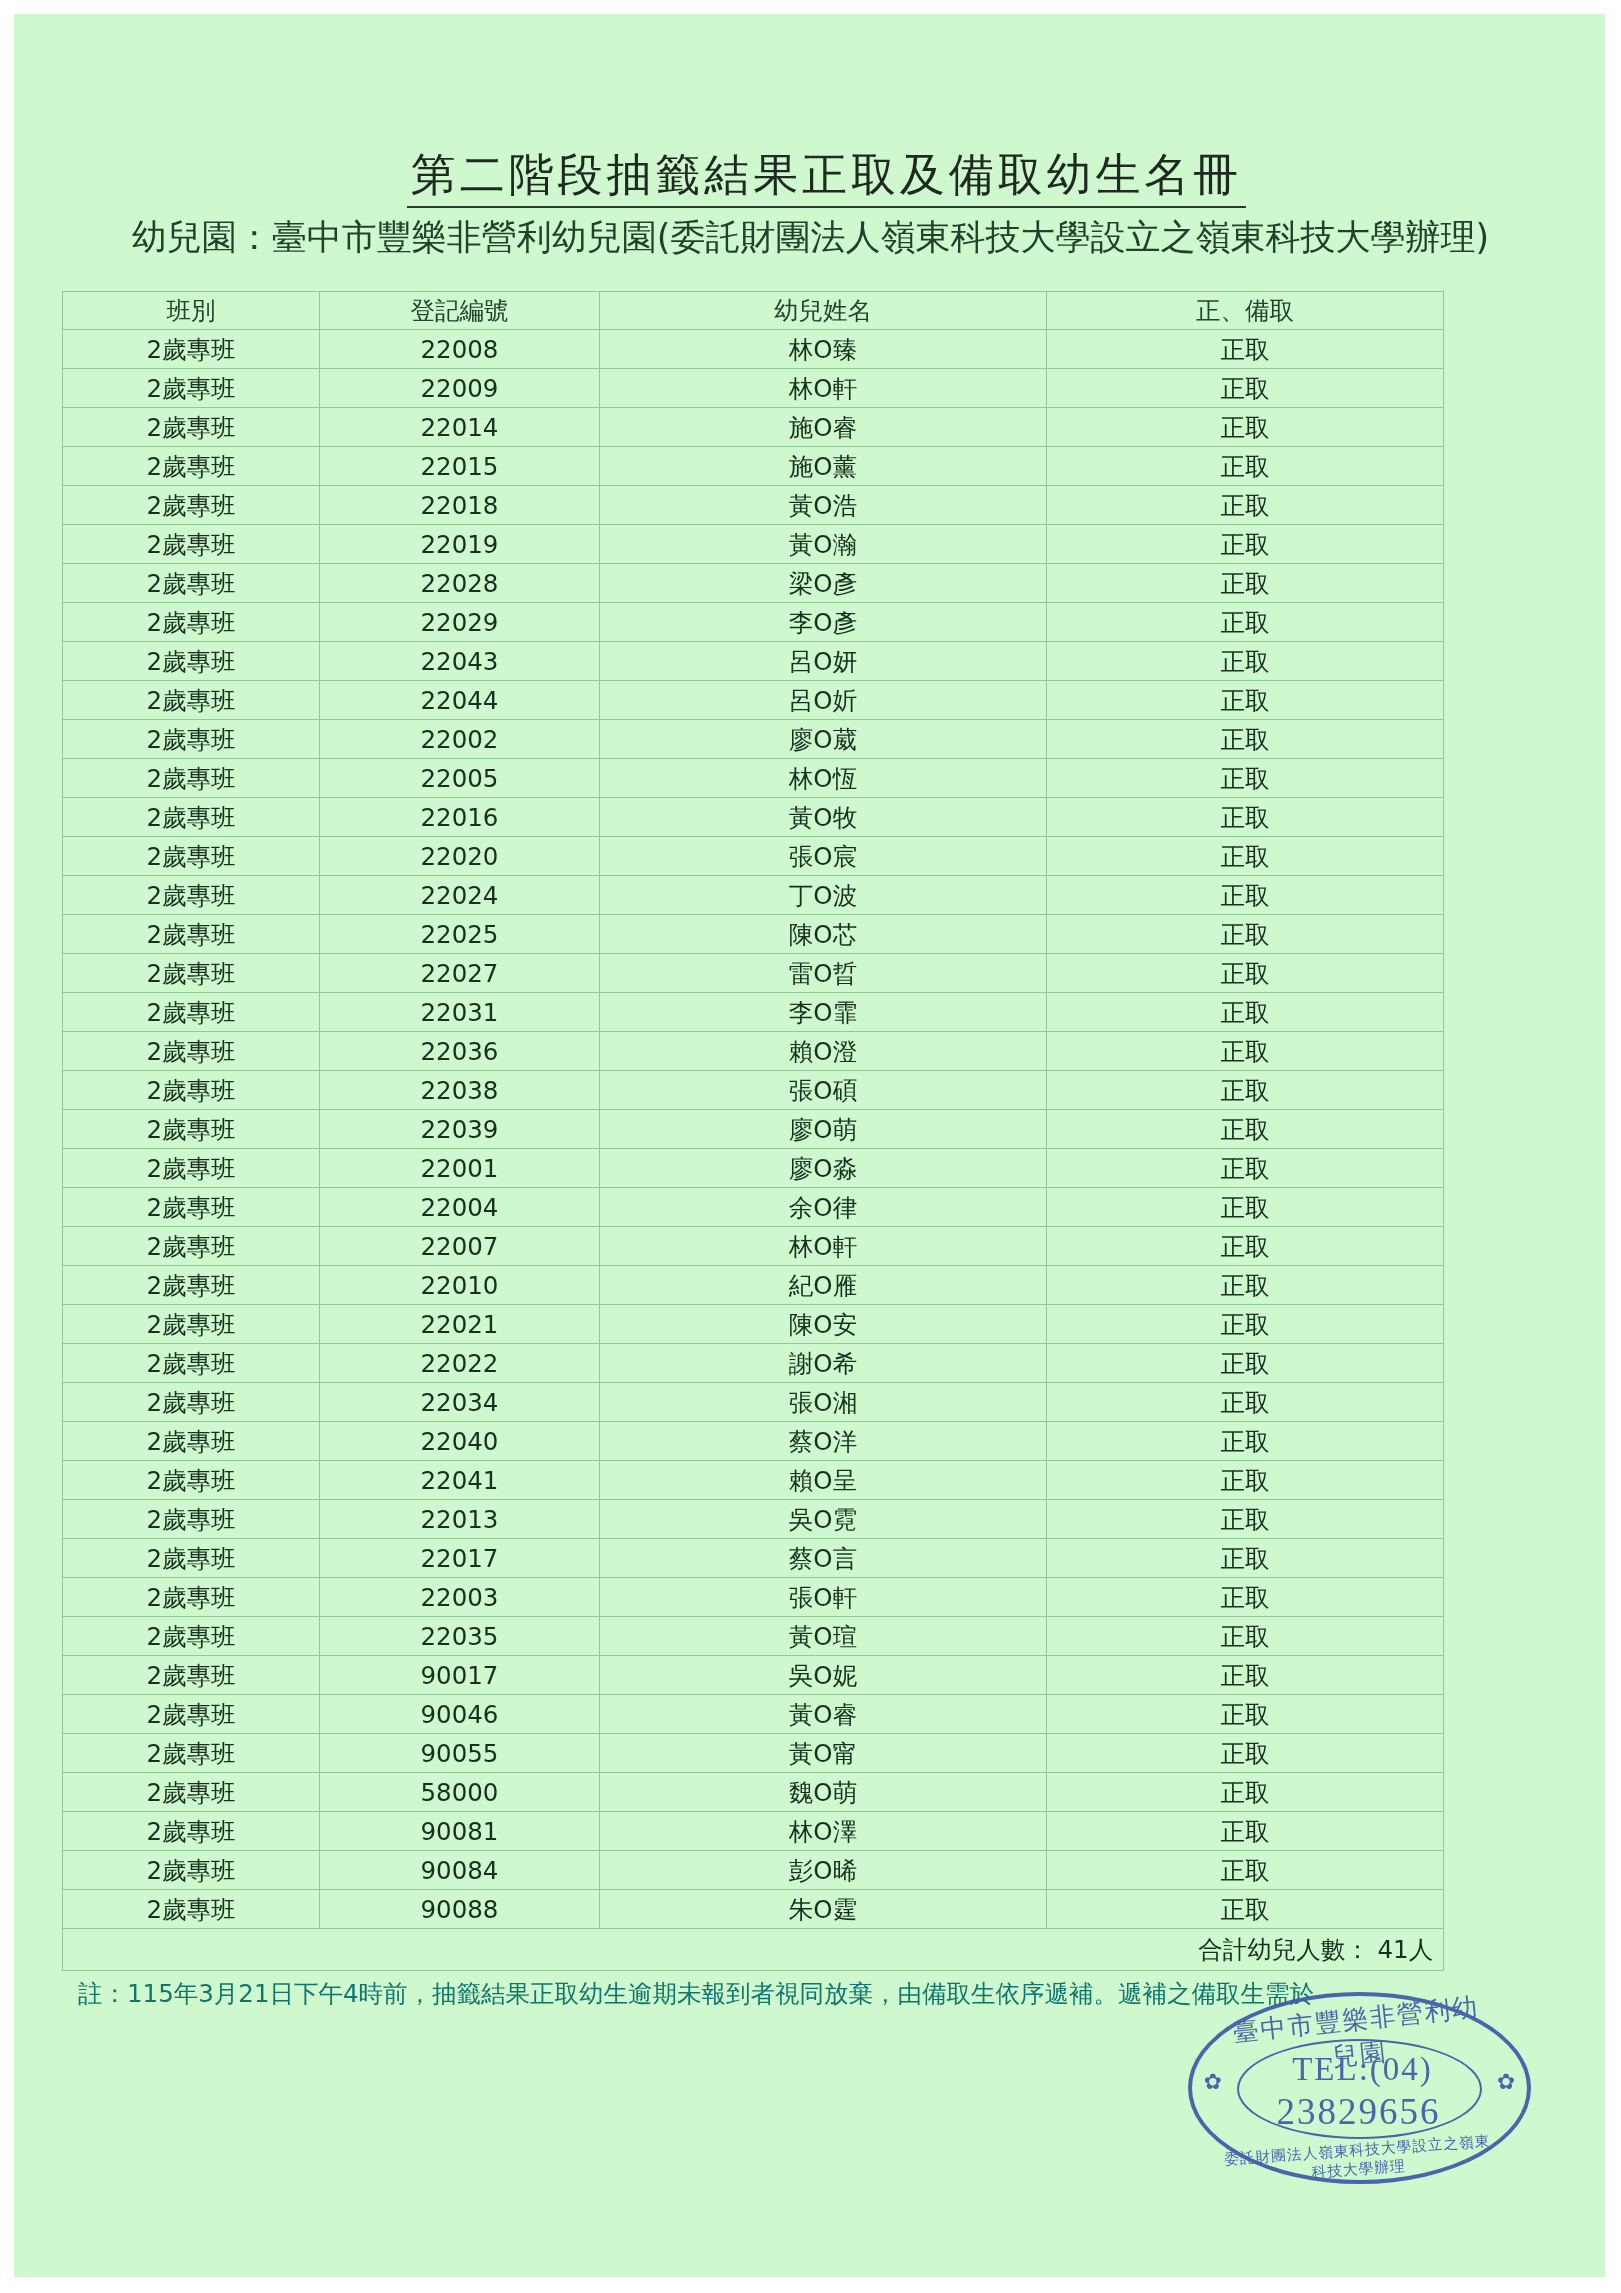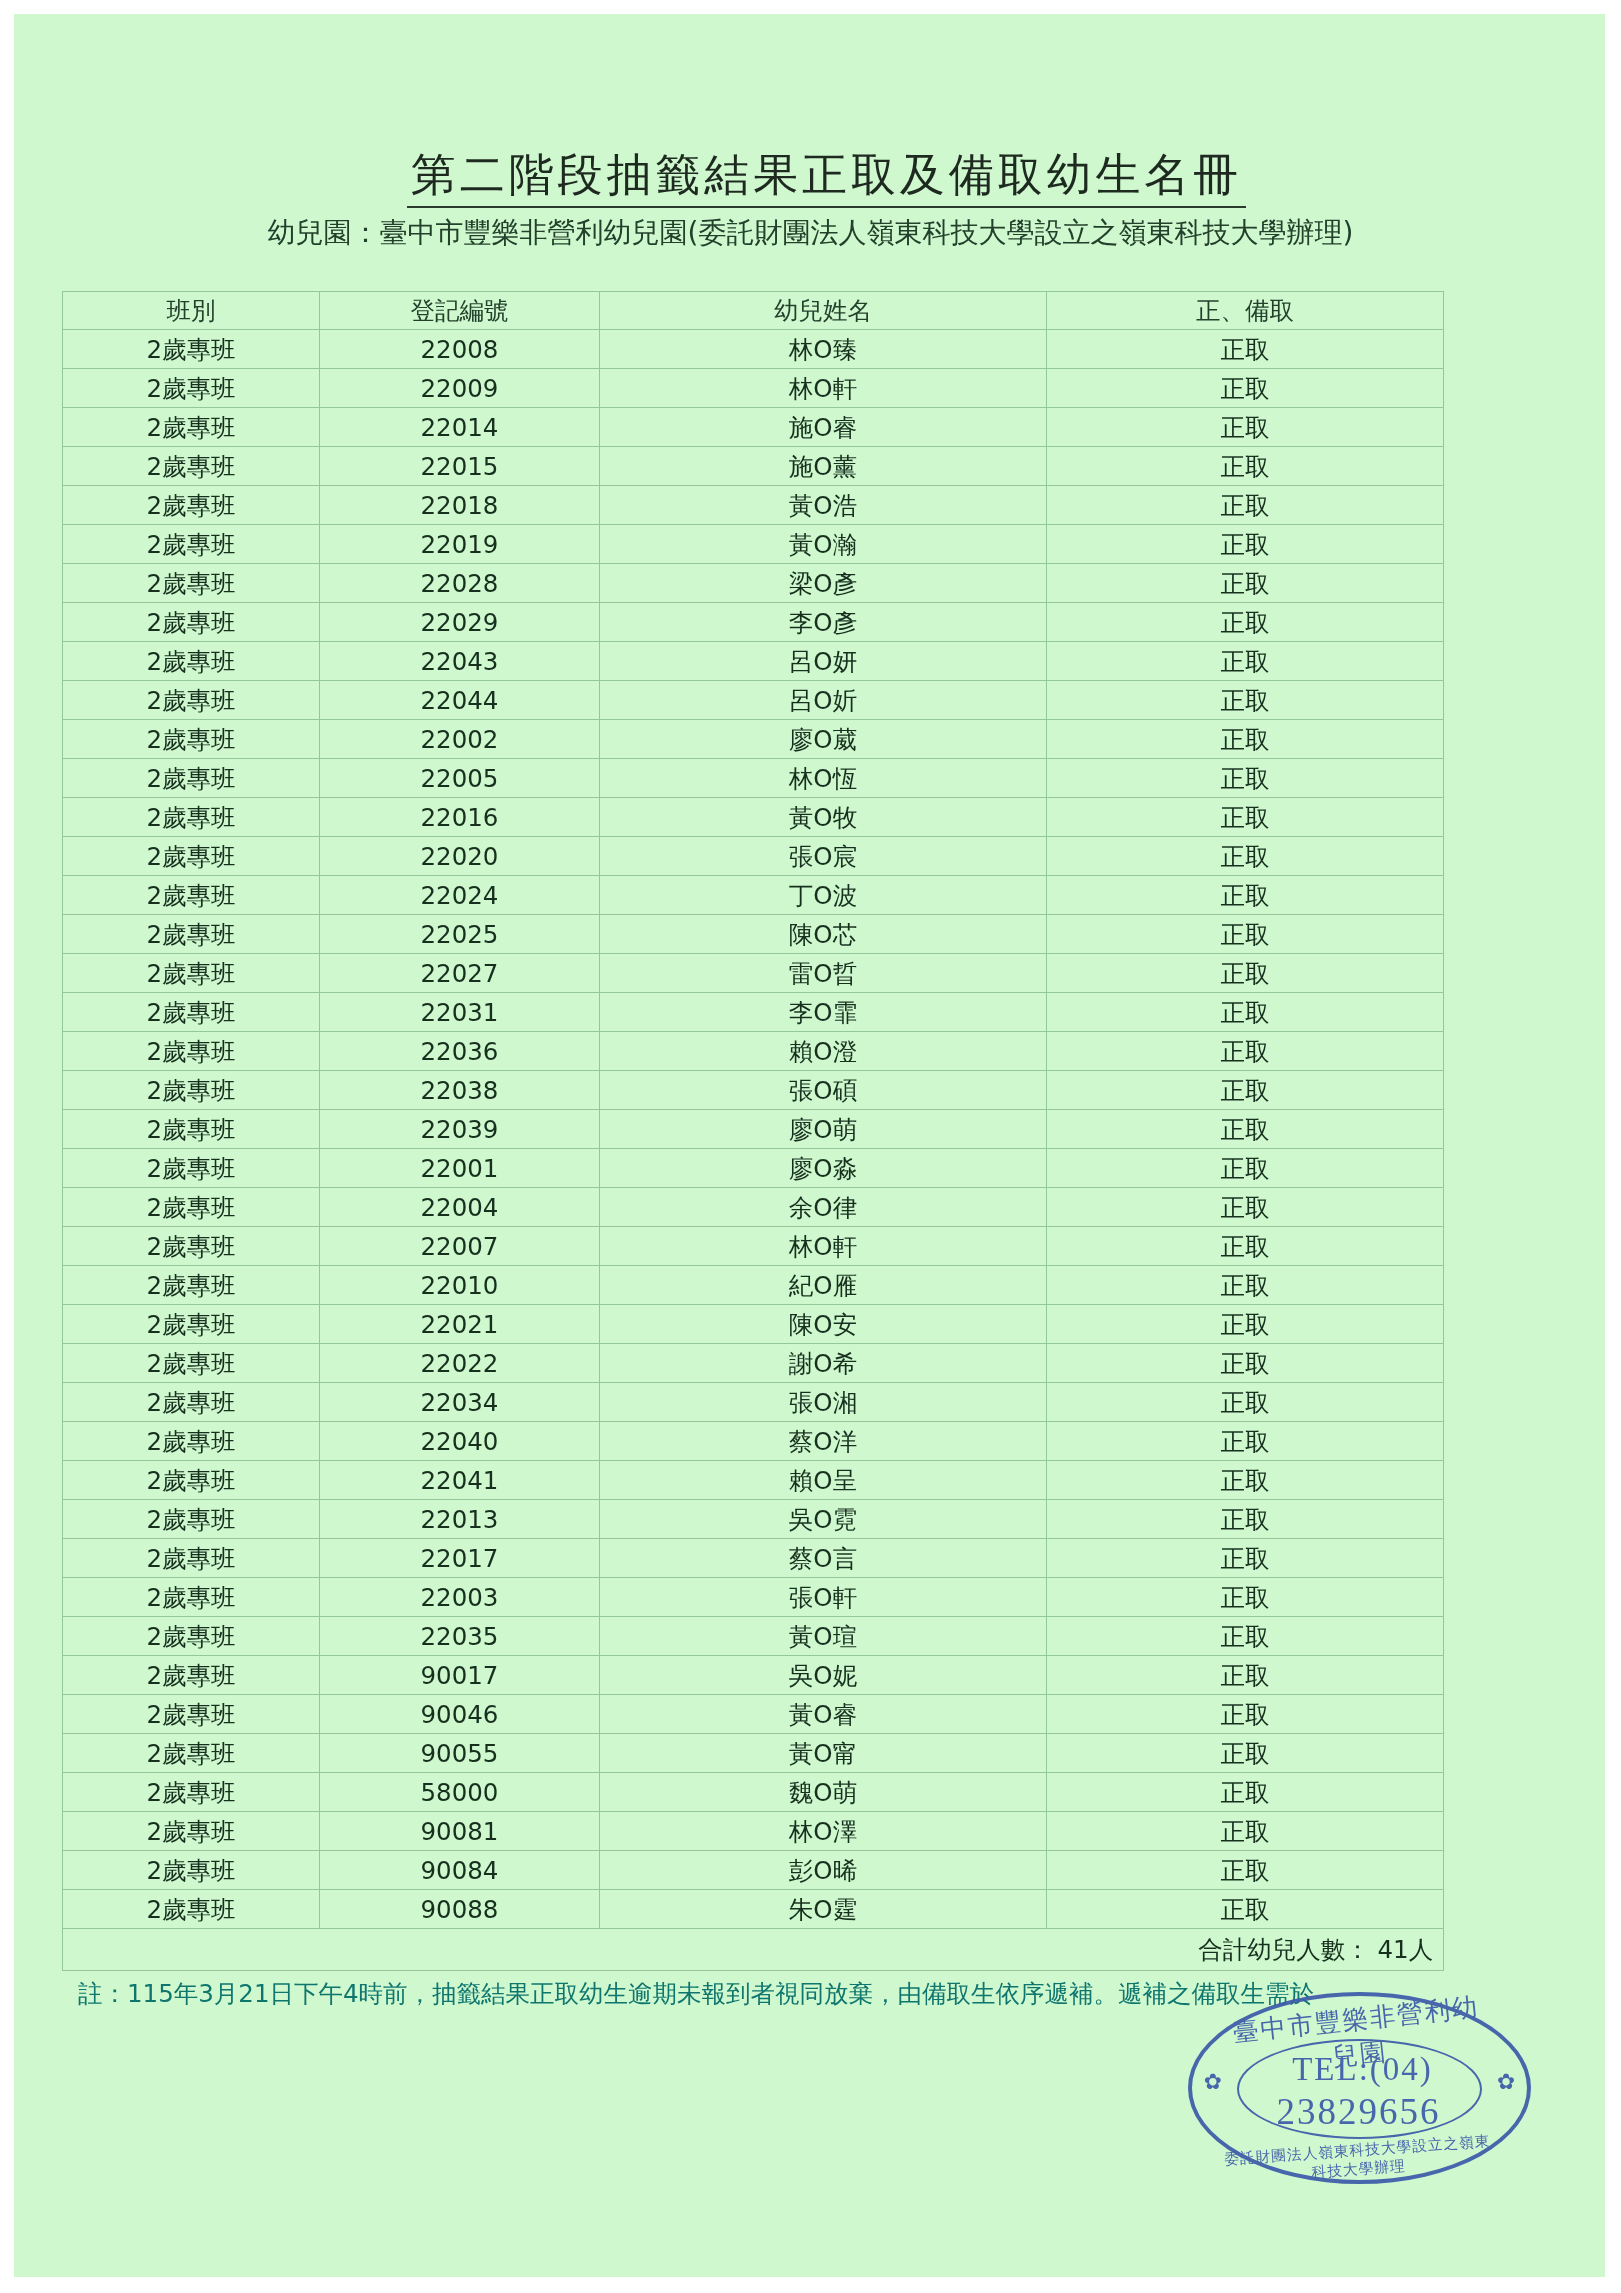--- a/index.html
+++ b/index.html
@@ -12,21 +12,21 @@
     background: #cff8cf;
   }
   .title {
     position: absolute; left: 0; width: 1621px; top: 145px; text-align: center;
     font-family: Liberation Mono, monospace;
     font-size: 45px; letter-spacing: 3.9px; color: #1e2a20; padding-left: 16px;
   }
   .title span { border-bottom: 2.9px solid #2a3a2c; padding: 0 3.9px 2px 3.9px; }
   .subtitle {
     position: absolute; left: 0; width: 1621px; top: 214px; text-align: center;
-    font-size: 28px; color: #23402b;
+    font-size: 35px; color: #23402b;
   }
   table.roster {
     position: absolute; left: 62px; top: 291px; width: 1381px;
     border-collapse: collapse; table-layout: fixed;
   }
   table.roster td, table.roster th {
     border: 1.5px solid #94c898; height: 38px; padding: 0; text-align: center;
     font-size: 24.5px; font-weight: normal; color: #17301e; line-height: 37px;
   }
   table.roster th { height: 37px; color: #23402b; }

